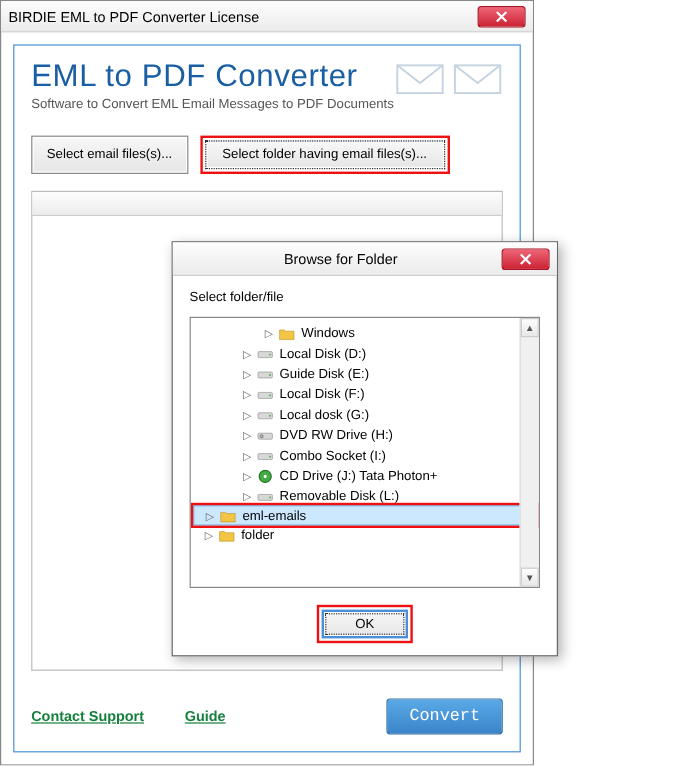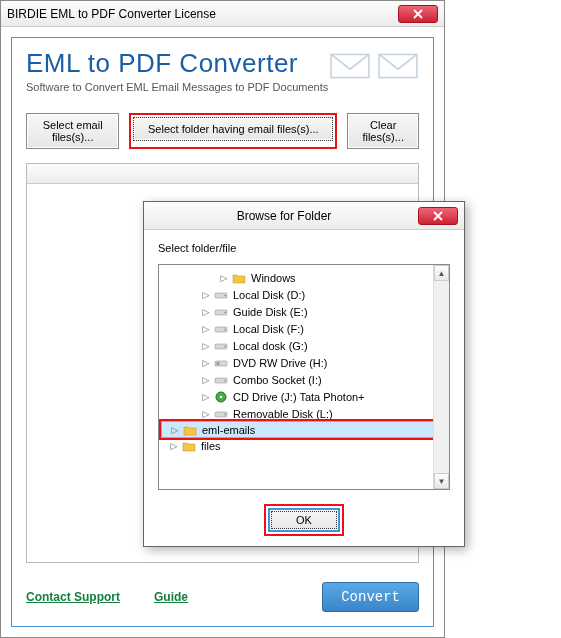--- a/index.html
+++ b/index.html
@@ -39,21 +39,21 @@
 .dialog-label { margin-bottom: 10px; }
 .tree-box { border: 1px solid #888; height: 226px; background: #fff; position: relative; overflow: hidden; }
 .tree { padding: 4px 2px 4px 2px; font-size: 11px; }
 .tree-row { display: flex; align-items: center; height: 17px; padding-left: 0; cursor: pointer; white-space: nowrap; }
 .tree-row .exp { width: 10px; text-align: center; color: #666; font-size: 9px; margin-right: 2px; }
 .tree-row .icon { width: 16px; height: 14px; margin-right: 4px; display: inline-flex; align-items: center; justify-content: center; }
 .tree-row.selected { background: #cce8ff; border: 1px solid #7ab6e8; margin: -1px 0; }
 .tree-row.selected.red-box { outline: 2px solid #e11; outline-offset: 0; }
 .scrollbar-v { position: absolute; right: 0; top: 0; bottom: 0; width: 16px; background: #f0f0f0; border-left: 1px solid #ddd; }
 .scroll-arrow { height: 16px; background: linear-gradient(#fdfdfd,#e8e8e8); border: 1px solid #ccc; display:flex;align-items:center;justify-content:center;font-size:8px;color:#555;}
-.dialog-buttons { display: flex; justify-content: center; gap: 10px; margin-top: 14px; align-items: center; }
+.dialog-buttons { display: flex; justify-content: flex-start; gap: 10px; margin-top: 14px; align-items: center; flex-direction: column; }
 .dialog-buttons .win-btn { width: 72px; padding: 4px 0; }
 .ok-wrap { border: 2px solid #e11; padding: 2px; }
 .ok-wrap .win-btn { border: 2px solid #4a90d9; outline: 1px dotted #333; outline-offset: -4px; }
 
 .folder-svg { fill: #f4c542; stroke: #b8902a; stroke-width: 0.5; }
 .drive-svg { fill: #d8d8d8; stroke: #888; stroke-width: 0.5; }
 .spacer-indent { display:inline-block; }
 </style>
 </head>
 <body>
@@ -82,21 +82,20 @@
             <path d="M2 4 L20 18 L38 4"></path>
           </svg>
       </div>
     </div>
 
     <div class="button-row">
       <button class="win-btn">Select email files(s)...</button>
       <span class="highlight-red">
         <button class="win-btn">Select folder having email files(s)...</button>
       </span>
-      <button class="win-btn" style="margin-left:auto">Clear files(s)...</button>
     </div>
 
     <div class="file-list">
       <div class="file-list-header"></div>
     </div>
 
     <div class="bottom-bar">
       <a>Contact Support</a>
       <a>Guide</a>
       <button class="convert-btn">Convert</button>
@@ -225,21 +224,21 @@
               <span>eml-emails</span>
             </div>
             <div class="tree-row">
               <span class="spacer-indent" style="width:8px"></span>
               <span class="exp">▷</span>
               <span class="icon">
                 <svg width="14" height="12" viewBox="0 0 14 12">
                   <path class="folder-svg" d="M1 3 h4 l1 1 h7 v7 H1 z"></path>
                 </svg>
               </span>
-              <span>files</span>
+              <span>folder</span>
             </div>
           </div>
         <div class="scrollbar-v">
           <div class="scroll-arrow">▲</div>
           <div style="position:absolute;bottom:0;left:0;right:0">
               <div class="scroll-arrow">▼</div>
             </div>
         </div>
       </div>
       <div class="dialog-buttons">

